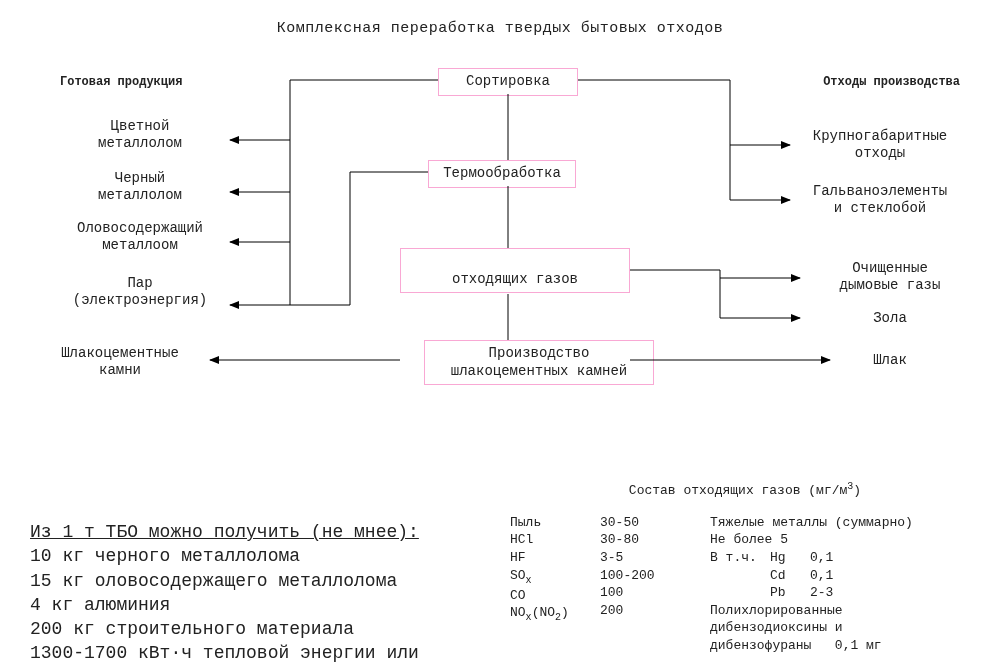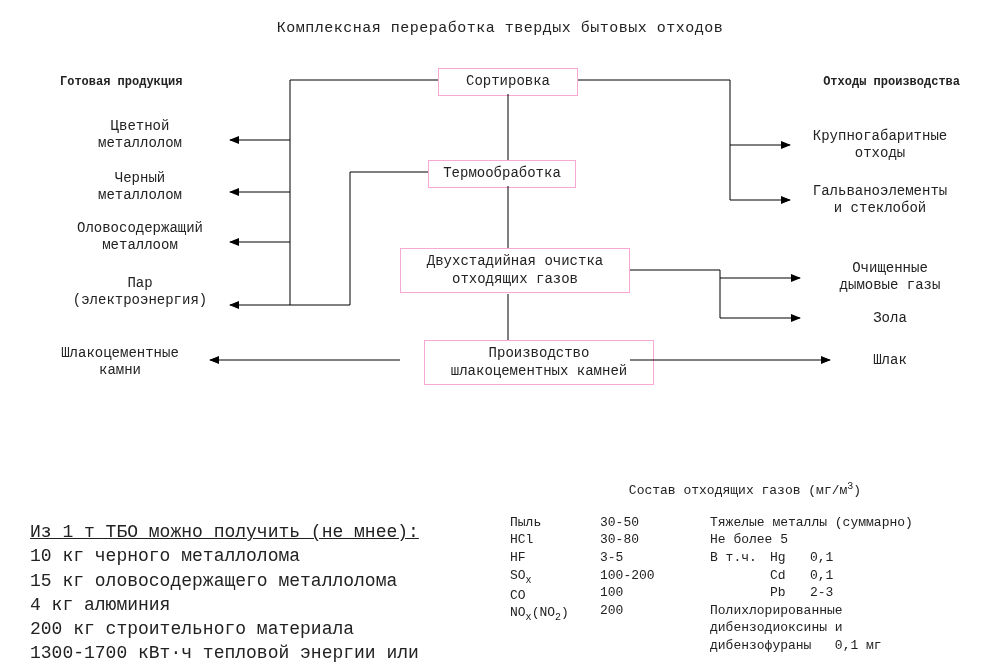--- a/index.html
+++ b/index.html
@@ -87,21 +87,21 @@
 <div class="page">
 
   <div class="title">Комплексная переработка твердых бытовых отходов</div>
 
   <div class="col-head" style="left:60px; top:75px;">Готовая продукция</div>
   <div class="col-head" style="right:40px; top:75px;">Отходы производства</div>
 
   <div class="proc-box" style="left:438px; top:68px; width:140px;">Сортировка</div>
   <div class="proc-box" style="left:428px; top:160px; width:148px;">Термообработка</div>
   <div class="proc-box" style="left:400px; top:248px; width:230px;">
-    <span>Двухстадийная очистка</span><br>
+    <br>
     <span>отходящих газов</span>
   </div>
   <div class="proc-box" style="left:424px; top:340px; width:230px;">
     <span>Производство</span><br>
     <span>шлакоцементных камней</span>
   </div>
 
   <div class="left-item" style="left:50px; top:118px;">
     <span>Цветной</span><br>
     <span>металлолом</span>

